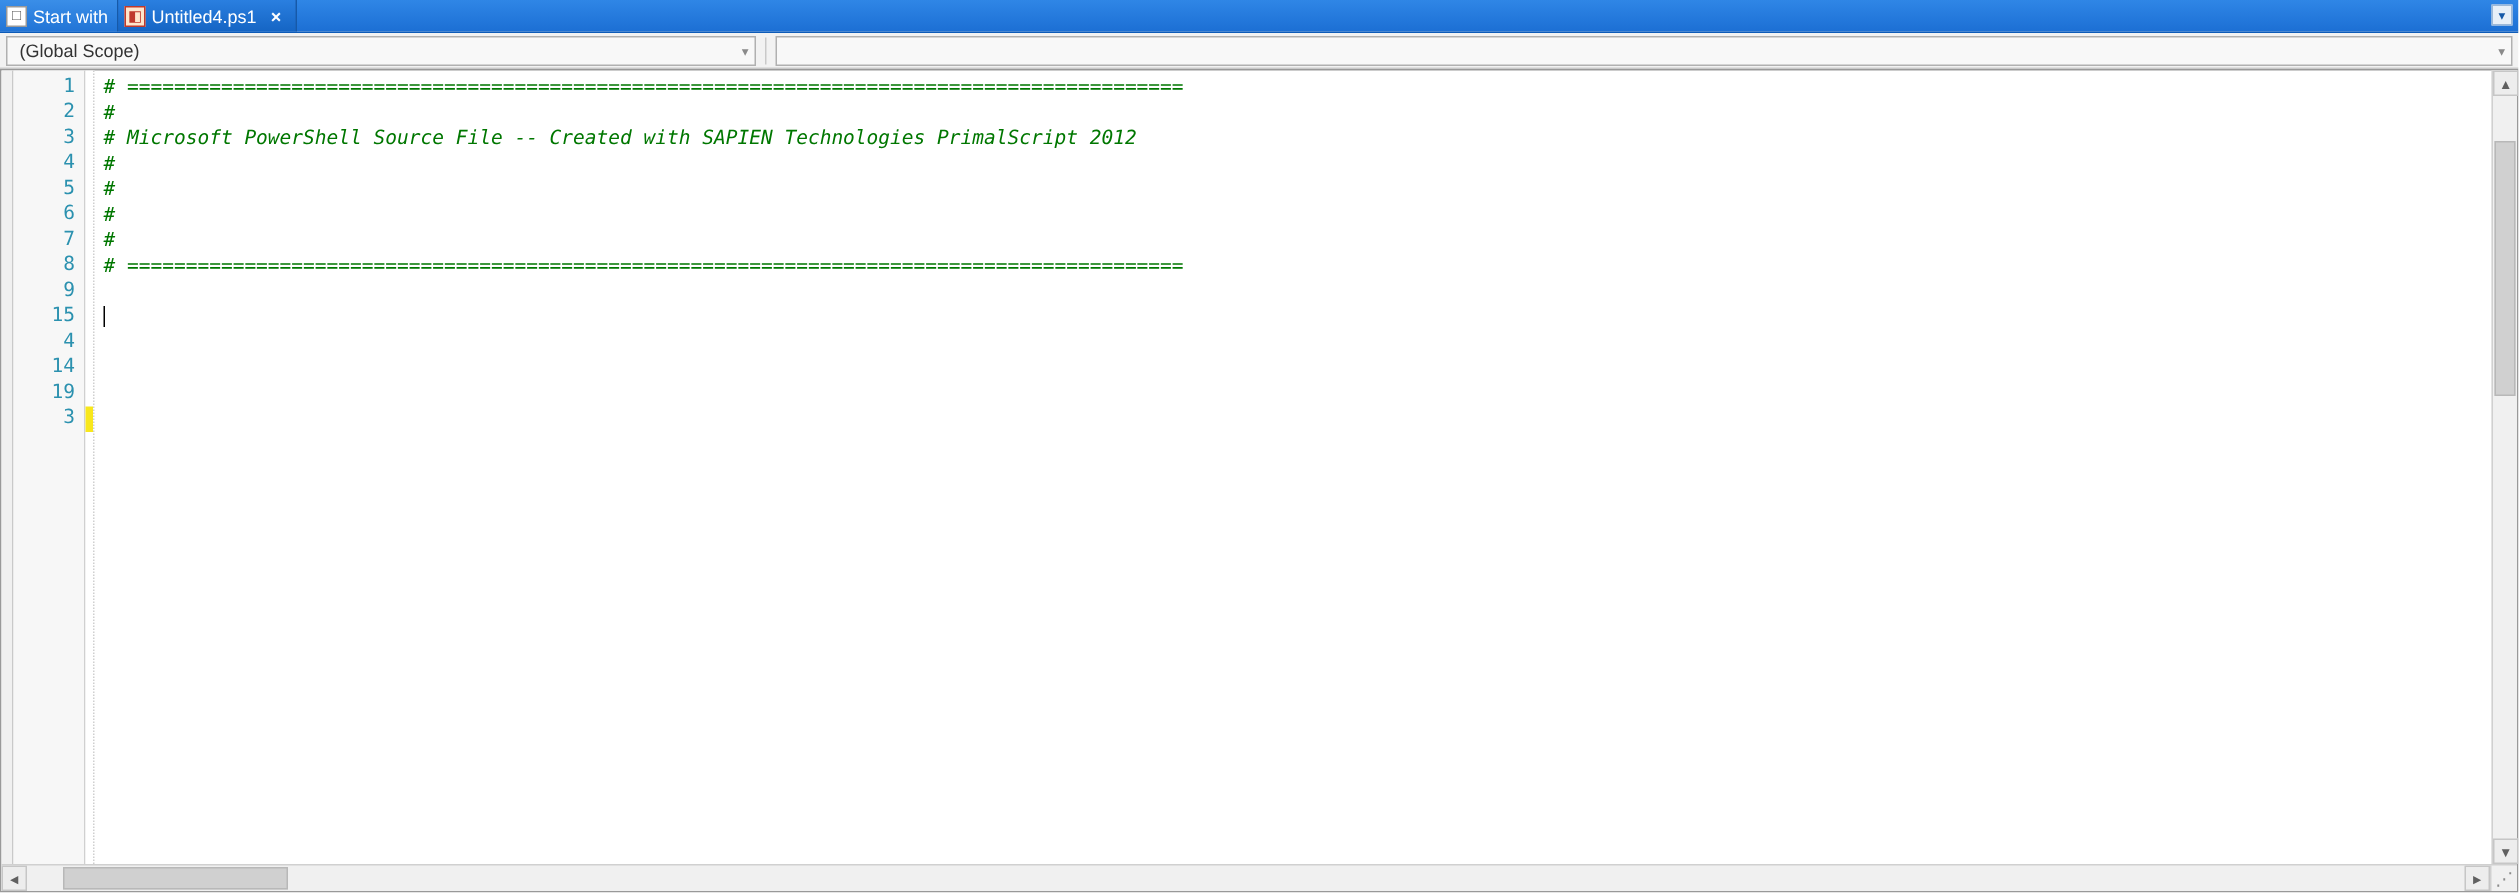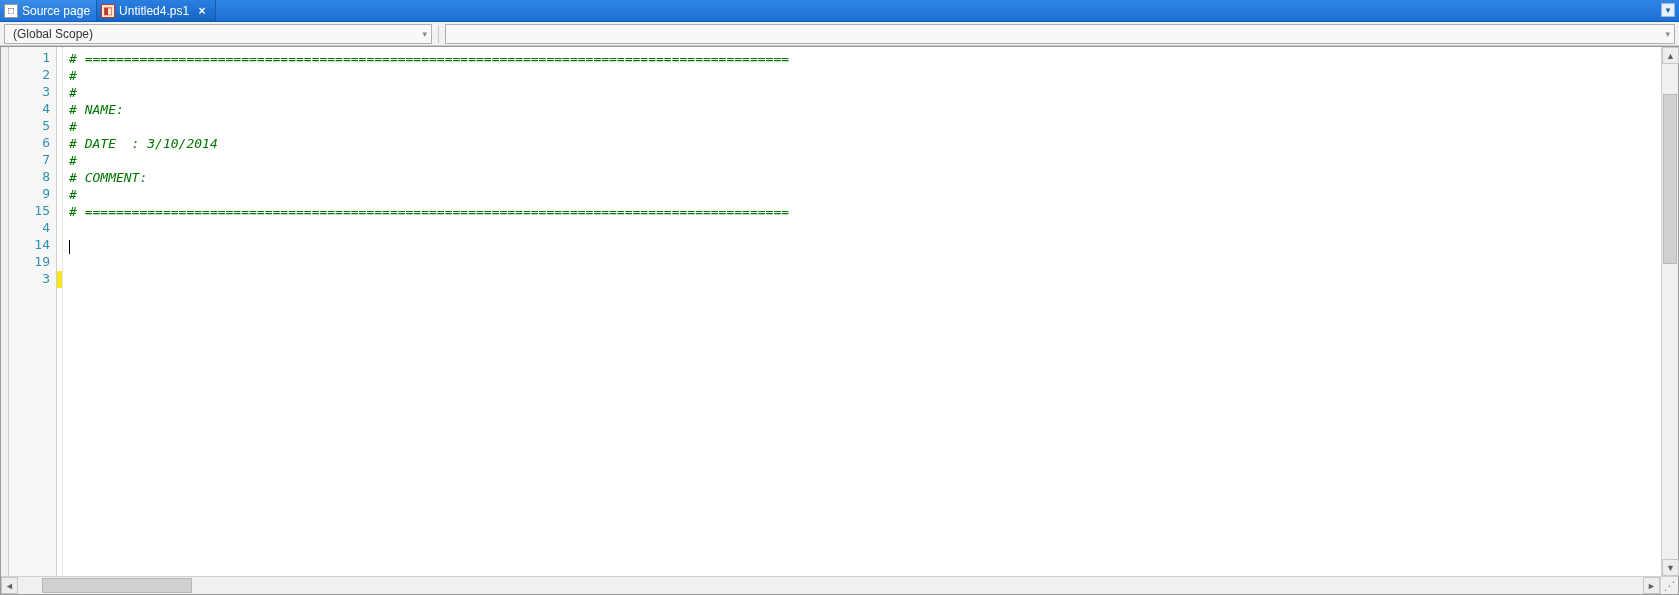--- a/index.html
+++ b/index.html
@@ -11,21 +11,21 @@
   .tab.inactive { background:linear-gradient(#3a8ee8,#2174d6); color:#fff; border-right:1px solid #1659a8; }
   .tab.active   { background:linear-gradient(#2a7fe0,#1565c4); color:#fff; border-right:1px solid #1659a8; }
   .tab-icon { width:14px; height:14px; margin-right:4px; display:flex; align-items:center; justify-content:center; font-size:10px; background:#fff; color:#555; border:1px solid #999; }
   .tab-icon.ps { background:#ffe6cc; color:#c0392b; border-color:#c0392b; }
   .tab-close { margin-left:6px; width:14px; height:14px; display:flex; align-items:center; justify-content:center; color:#fff; font-weight:bold; font-size:12px; }
   .tab-chevron { position:absolute; right:4px; top:3px; width:14px; height:14px; display:flex; align-items:center; justify-content:center; color:#1659a8; background:#e7eff8; border:1px solid #9cb8d8; font-size:9px; }
 
   
   .scope-bar { height:24px; background:#f2f2f2; border-bottom:1px solid #c9c9c9; display:flex; align-items:center; padding:1px 4px; gap:6px; }
   .scope-combo { height:20px; border:1px solid #b0b0b0; background:#f8f8f8; display:flex; align-items:center; justify-content:space-between; padding:0 4px 0 8px; font-size:12px; color:#333; }
-  .scope-combo.left  { width:428px; }
+  .scope-combo.left  { width:500px; }
   .scope-combo.right { flex:1; }
   .scope-combo .chev { font-size:9px; color:#8a8a8a; }
   .scope-divider { width:1px; height:18px; background:#c9c9c9; }
 
   
   .editor-wrap { position:relative; height:calc(595px - 22px - 24px); border:1px solid #999; margin:0; background:#fff; }
   .editor-body { position:absolute; inset:0 0 18px 0; display:flex; }
   .stub-col { width:8px; background:#f0f0f0; border-right:1px solid #c9c9c9; }
   .gutter { width:48px; background:#f7f7f7; border-right:1px solid #d0d0d0; text-align:right; padding-top:3px; }
   .gutter .ln { height:17px; color:#2b91af; font-family:Consolas,monospace; font-size:13px; padding-right:6px; }
@@ -48,21 +48,21 @@
   .hscroll .track { flex:1; position:relative; }
   .hscroll .thumb { position:absolute; top:1px; bottom:1px; left:24px; width:150px; background:#d0d0d0; border:1px solid #b8b8b8; }
   .hscroll .grip { width:18px; display:flex; align-items:center; justify-content:center; border-left:1px solid #d0d0d0; color:#8a8a8a; }
 </style>
 </head>
 <body>
 
 <div class="tab-strip">
   <div class="tab inactive">
     <span class="tab-icon">□</span>
-    <span>Source page</span>
+    <span>Start with</span>
   </div>
   <div class="tab active">
     <span class="tab-icon ps">◧</span>
     <span>Untitled4.ps1</span>
     <span class="tab-close">×</span>
   </div>
   <div class="tab-chevron">▾</div>
 </div>
 
 <div class="scope-bar">
@@ -108,26 +108,24 @@
         <div class="mark"></div>
         <div class="mark"></div>
         <div class="mark"></div>
         <div class="mark"></div>
         <div class="mark"></div>
         <div class="mark mod"></div>
       </div>
     <div class="code-col" id="codecol">
         <div class="cline"># ==========================================================================================</div>
         <div class="cline"># </div>
+        <div class="cline"># Microsoft PowerShell Source File -- Created with SAPIEN Technologies PrimalScript 2012</div>
         <div class="cline"># </div>
-        <div class="cline"># NAME: </div>
         <div class="cline"># </div>
-        <div class="cline"># DATE  : 3/10/2014</div>
         <div class="cline"># </div>
-        <div class="cline"># COMMENT: </div>
         <div class="cline"># </div>
         <div class="cline"># ==========================================================================================</div>
         <div class="cline plain"></div>
         <div class="cline plain"><span class="caret"></span></div>
       </div>
     <div class="vscroll">
       <div class="arrow">▲</div>
       <div class="track">
         <div class="thumb"></div>
       </div>

